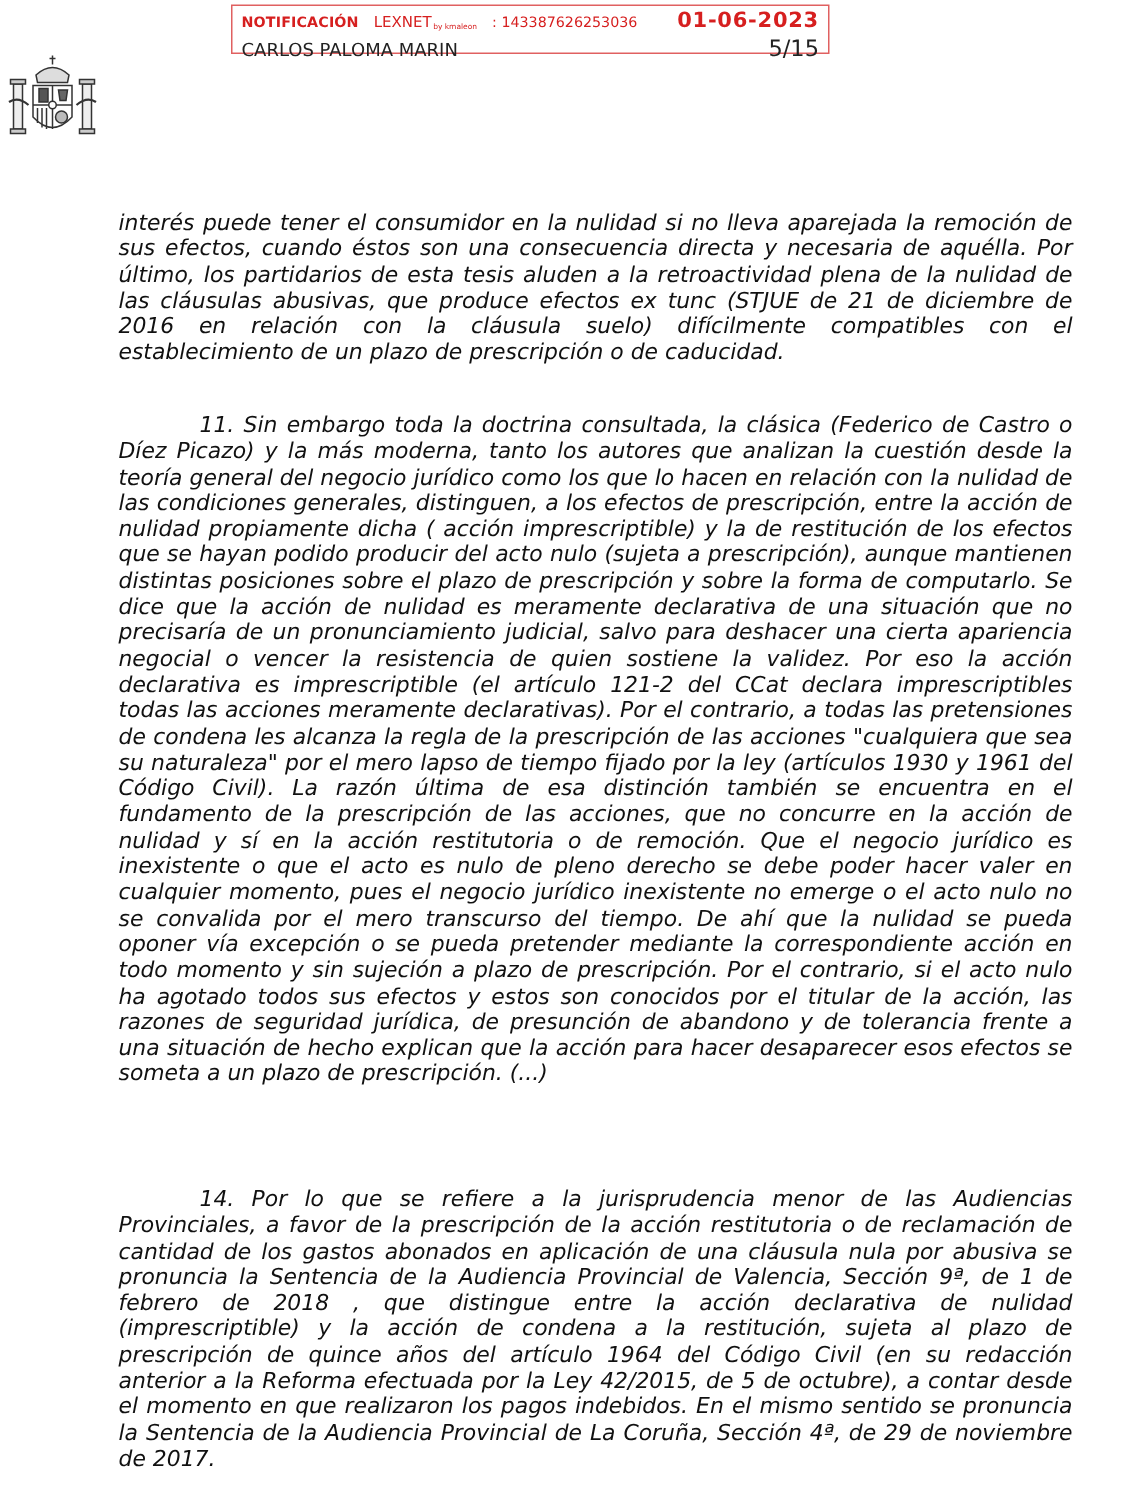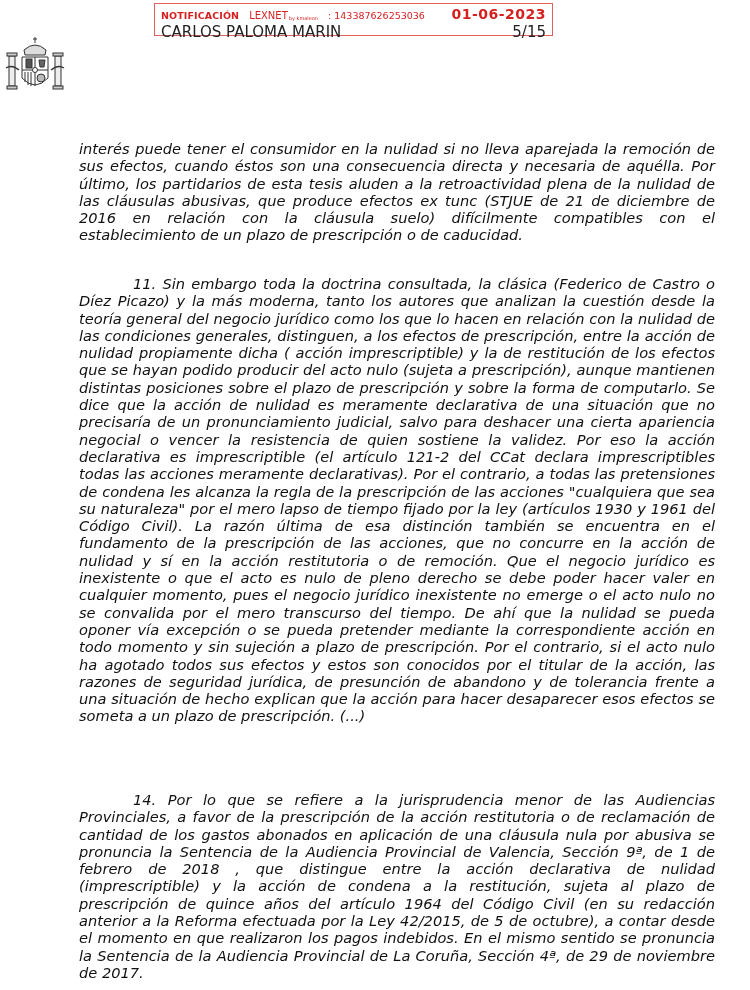--- a/index.html
+++ b/index.html
@@ -8,21 +8,21 @@
       position: absolute; left: 154px; top: 3px; width: 399px; height: 33px;
       border: 1.5px solid #e06060; box-sizing: border-box; background: #fff;
     }
     .hb-row1 { position: absolute; left: 6px; top: 3px; right: 6px; height: 14px; display: flex; align-items: flex-end; }
     .hb-row2 { position: absolute; left: 6px; top: 19px; right: 6px; height: 12px; display: flex; align-items: baseline; justify-content: space-between; }
     .notif { color: #d61f1f; font-weight: bold; font-size: 9.5px; letter-spacing: 0.1px; }
     .lexnet { color: #d61f1f; font-size: 10px; margin-left: 10px; }
     .byk { color: #d61f1f; font-size: 5px; margin-left: 1px; }
     .notif-id { color: #d61f1f; font-size: 9.5px; margin-left: 10px; }
     .hb-date { margin-left: auto; color: #d61f1f; font-weight: bold; font-size: 14px; letter-spacing: 0.5px; position: relative; top: 1px; }
-    .hb-name { color: #222; font-size: 15px; }
+    .hb-name { color: #222; font-size: 12px; }
     .hb-page { color: #222; font-size: 15px; }
     .coat { position: absolute; left: 4px; top: 34px; width: 62px; height: 62px; }
     .body-text {
       position: absolute; left: 62px; width: 636px;
       font-family: "DejaVu Sans", sans-serif; font-style: italic;
       font-size: 14.6px; line-height: 17.3px; color: #111; text-align: justify;
       margin: 17px;
     }
     .p1 { top: 123px; }
     .p2 { top: 258px; text-indent: 54px; }

